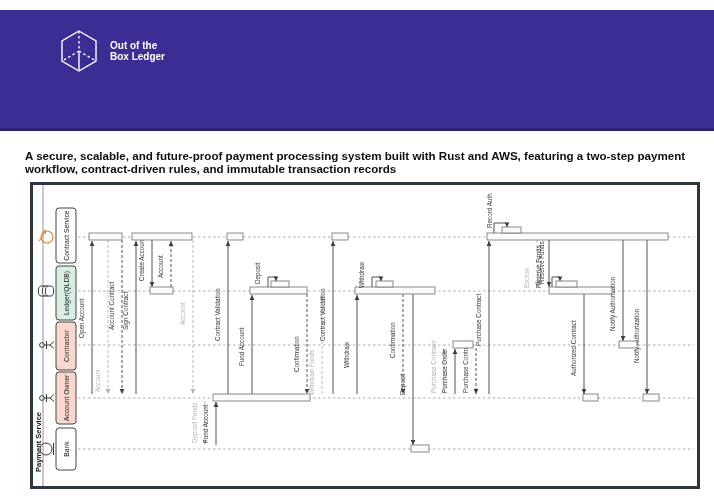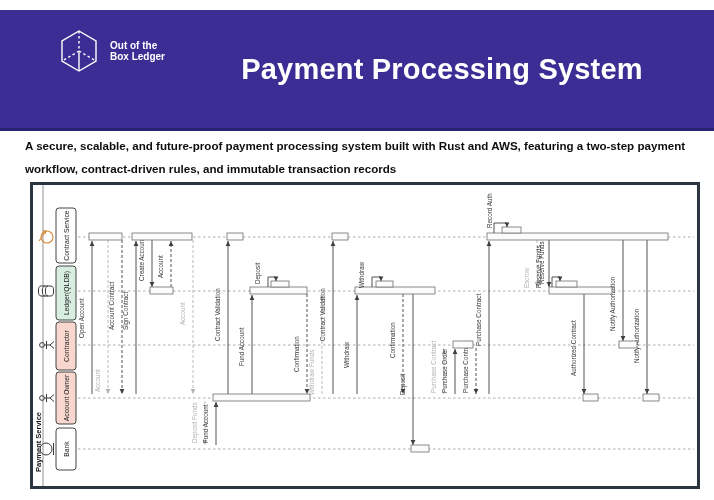--- a/index.html
+++ b/index.html
@@ -32,25 +32,24 @@
           <line x1="23" y1="23" x2="6" y2="33" stroke-dasharray="2.5,2.5"></line>
           <line x1="23" y1="23" x2="40" y2="33" stroke-dasharray="2.5,2.5"></line>
           <line x1="23" y1="23" x2="23" y2="43"></line>
         </g>
       </svg>
       <div class="logo-text">
         <div>Out of the</div>
         <div>Box Ledger</div>
       </div>
     </div>
-    <div class="page-title">Payment Processing System</div>
   </div>
 </div>
 
-<div class="desc" style="top:139px;">A secure, scalable, and future-proof payment processing system built with Rust and AWS, featuring a two-step payment</div>
+<div class="desc" style="top:149px;">A secure, scalable, and future-proof payment processing system built with Rust and AWS, featuring a two-step payment</div>
 <div class="desc" style="top:162px;">workflow, contract-driven rules, and immutable transaction records</div>
 
 <div class="frame">
   <svg id="diag" width="664" height="301" viewBox="33 185 664 301">
       <line x1="43" y1="185" x2="43" y2="486" stroke="#777777" stroke-width="0.8"></line>
       <text x="41" y="472" transform="rotate(-90 41 472)" font-family="Liberation Sans" font-size="7.5" font-weight="bold" fill="#111">Payment Service</text>
       <line x1="78" y1="237" x2="694" y2="237" stroke="#9a9a9a" stroke-width="0.8" stroke-dasharray="2.5,2.5"></line>
       <line x1="78" y1="291" x2="694" y2="291" stroke="#9a9a9a" stroke-width="0.8" stroke-dasharray="2.5,2.5"></line>
       <line x1="78" y1="345" x2="694" y2="345" stroke="#9a9a9a" stroke-width="0.8" stroke-dasharray="2.5,2.5"></line>
       <line x1="78" y1="398" x2="694" y2="398" stroke="#9a9a9a" stroke-width="0.8" stroke-dasharray="2.5,2.5"></line>

